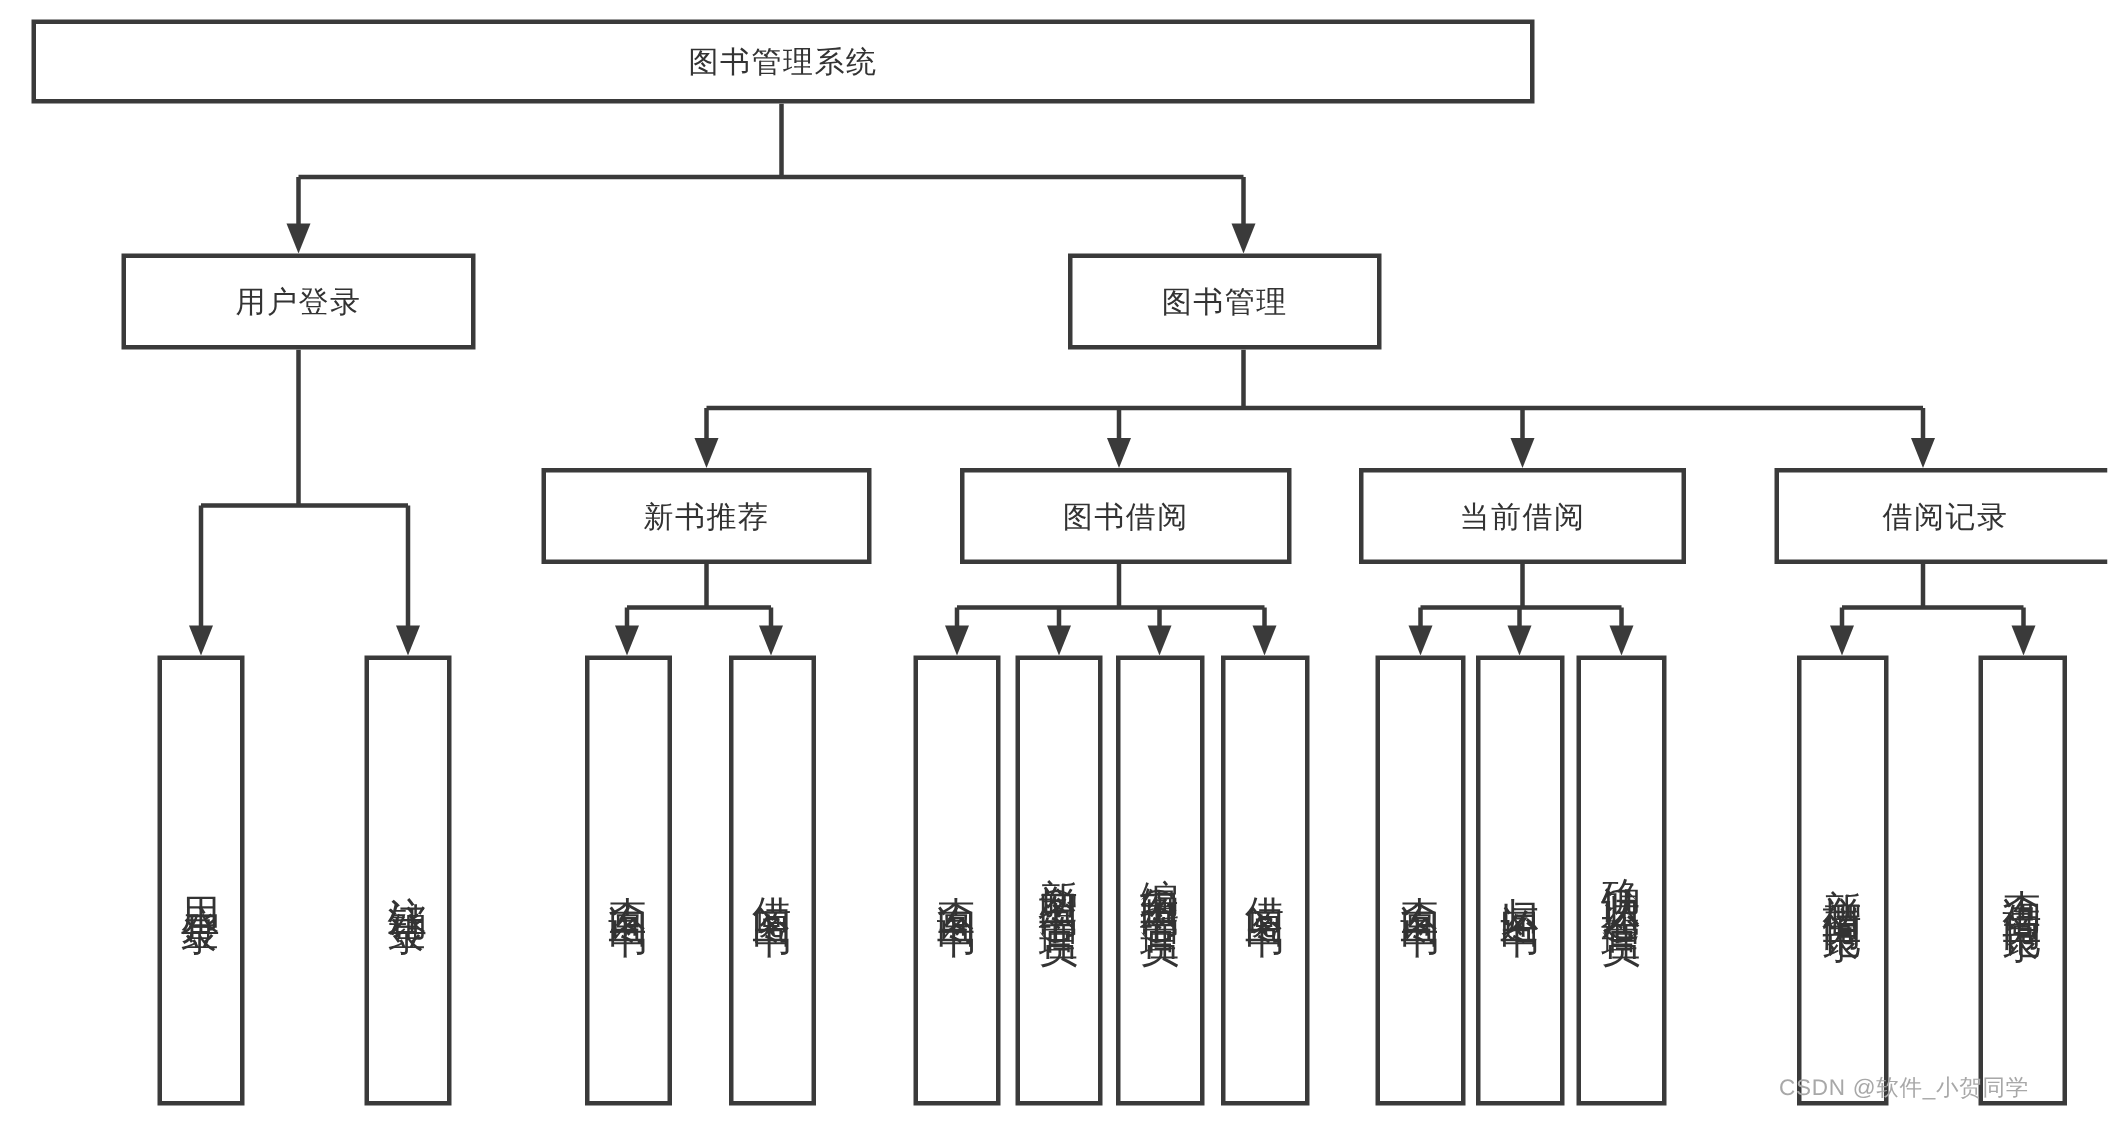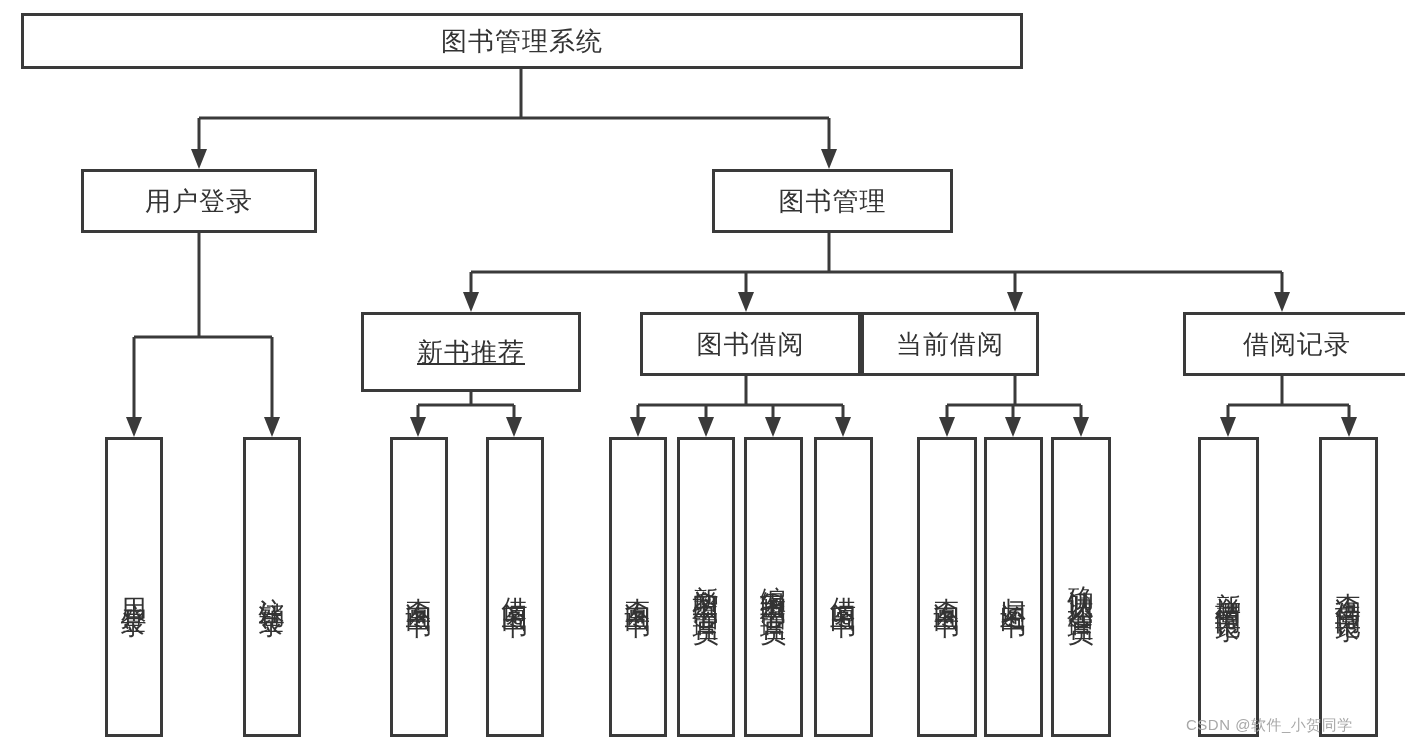--- a/index.html
+++ b/index.html
@@ -20,21 +20,21 @@
     position: absolute;
     box-sizing: border-box;
     background: #ffffff;
     border: 3px solid #3a3a3a;
     display: flex;
     align-items: center;
     justify-content: center;
     color: #333333;
   }
   .lvl {
-    font-size: 26px;
+    font-size: 20px;
     letter-spacing: 1px;
     white-space: nowrap;
   }
   .leaf {
     top: 437px;
     height: 300px;
     writing-mode: vertical-rl;
     font-size: 26px;
     letter-spacing: 5px;
     line-height: 1;
@@ -83,25 +83,25 @@
       <polygon points="1005,417 1021,417 1013,437"></polygon>
       <polygon points="1073,417 1089,417 1081,437"></polygon>
       <polygon points="1220,417 1236,417 1228,437"></polygon>
       <polygon points="1341,417 1357,417 1349,437"></polygon>
     </g>
   </svg>
 
   <div class="box lvl" style="left:21px;top:13px;width:1002px;height:56px;">图书管理系统</div>
 
   <div class="box lvl" style="left:81px;top:169px;width:236px;height:64px;">用户登录</div>
-  <div class="box lvl" style="left:712px;top:169px;width:241px;height:64px;">图书管理</div>
+  <div class="box lvl" style="left:712px;top:169px;width:209px;height:64px;">图书管理</div>
 
-  <div class="box lvl" style="left:361px;top:312px;width:220px;height:80px;text-decoration:underline;">新书推荐</div>
+  <div class="box lvl" style="left:361px;top:312px;width:220px;height:64px;">新书推荐</div>
   <div class="box lvl" style="left:640px;top:312px;width:221px;height:64px;">图书借阅</div>
-  <div class="box lvl" style="left:861px;top:312px;width:178px;height:64px;">当前借阅</div>
+  <div class="box lvl" style="left:906px;top:312px;width:218px;height:64px;">当前借阅</div>
   <div class="box lvl" style="left:1183px;top:312px;width:228px;height:64px;">借阅记录</div>
 
   <div class="box leaf" style="left:105px;width:58px;">用户登录</div>
   <div class="box leaf" style="left:243px;width:58px;">注销登录</div>
 
   <div class="box leaf" style="left:390px;width:58px;">查询图书</div>
   <div class="box leaf" style="left:486px;width:58px;">借阅图书</div>
 
   <div class="box leaf" style="left:609px;width:58px;">查询图书</div>
   <div class="box leaf" style="left:677px;width:58px;">新增图书（管理员）</div>

